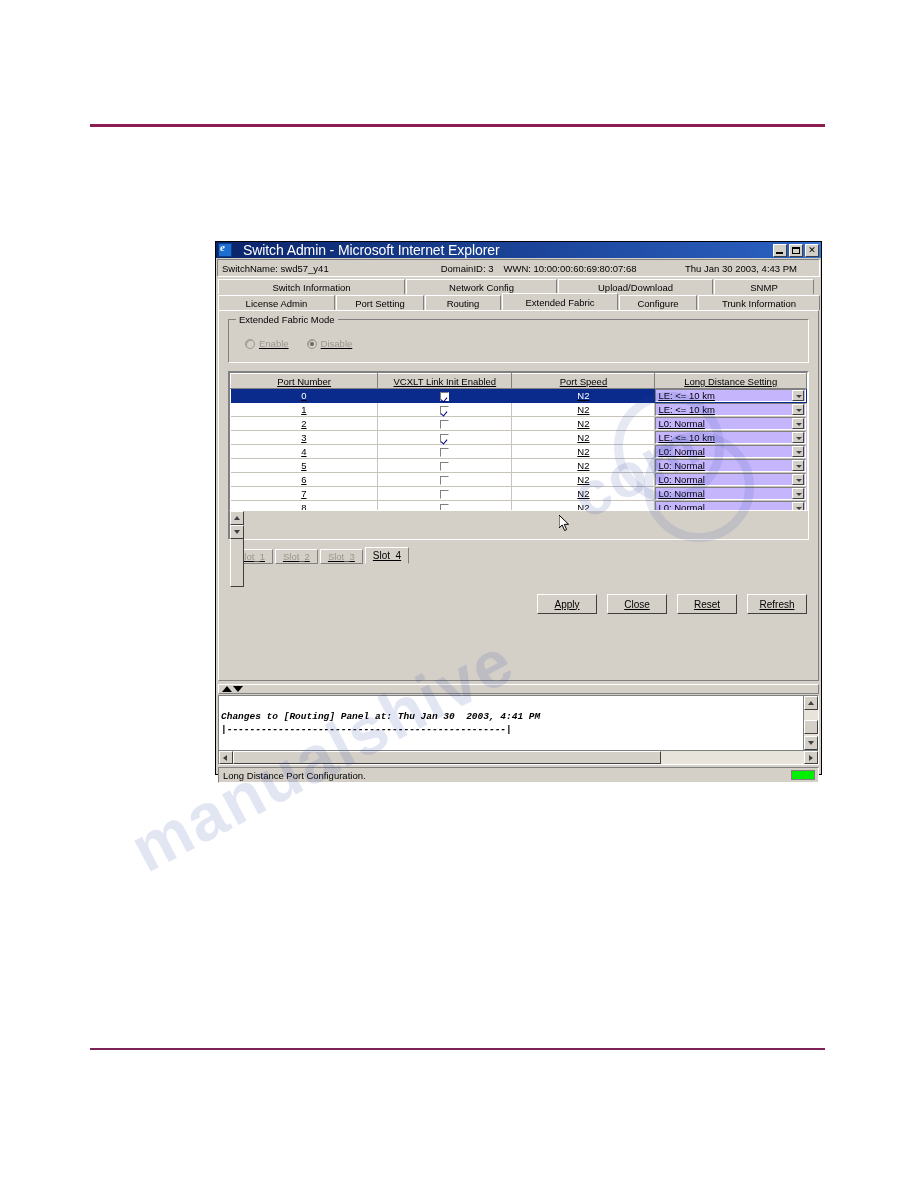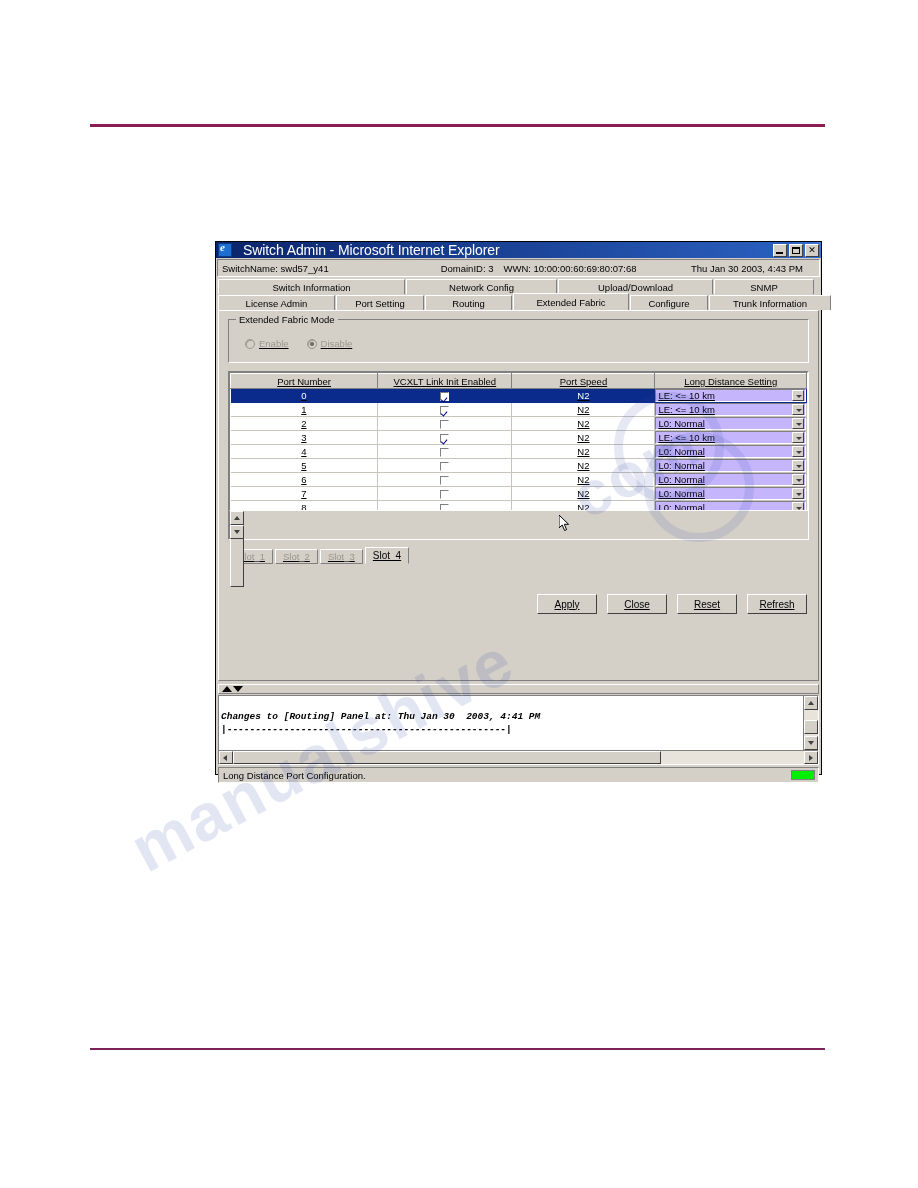--- a/index.html
+++ b/index.html
@@ -163,21 +163,21 @@
     align-items: center;
     font-size: 9.5px;
     color: #000;
     position: relative;
     box-sizing: border-box;
   }
   .infobar .seg { white-space: nowrap; }
   .seg-switch { margin-left: 4px; }
   .seg-domain { margin-left: 112px; }
   .seg-wwn { margin-left: 10px; }
-  .seg-date { position: absolute; right: 16px; }
+  .seg-date { position: absolute; right: 22px; }
 
   
   .cursor {
     position: absolute;
     left: 343px;
     top: 273px;
     width: 12px;
     height: 18px;
     z-index: 30;
     pointer-events: none;
@@ -670,21 +670,21 @@
           <span>SNMP</span>
         </div>
     </div>
     <div class="tabrow row2">
       <div class="tab" style="width:117px">
           <span>License Admin</span>
         </div>
       <div class="tab" style="width:88px">
           <span>Port Setting</span>
         </div>
-      <div class="tab" style="width:87px">
+      <div class="tab" style="width:76px">
           <span>Routing</span>
         </div>
       <div class="tab selected" style="width:116px">
           <span>Extended Fabric</span>
         </div>
       <div class="tab" style="width:78px">
           <span>Configure</span>
         </div>
       <div class="tab" style="width:122px">
           <span>Trunk Information</span>

